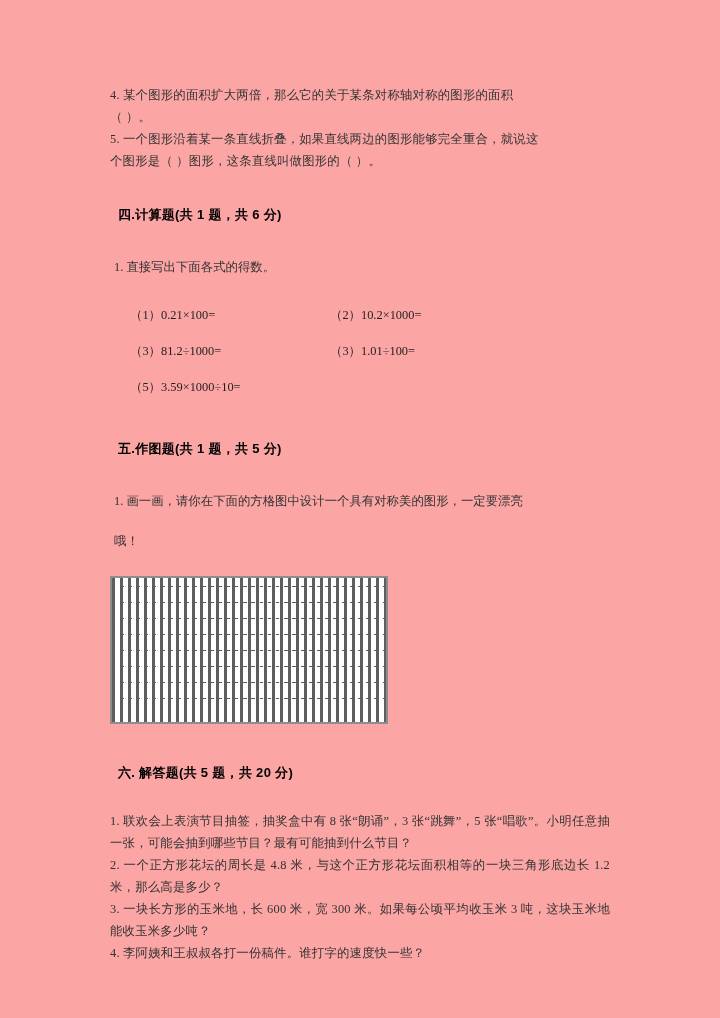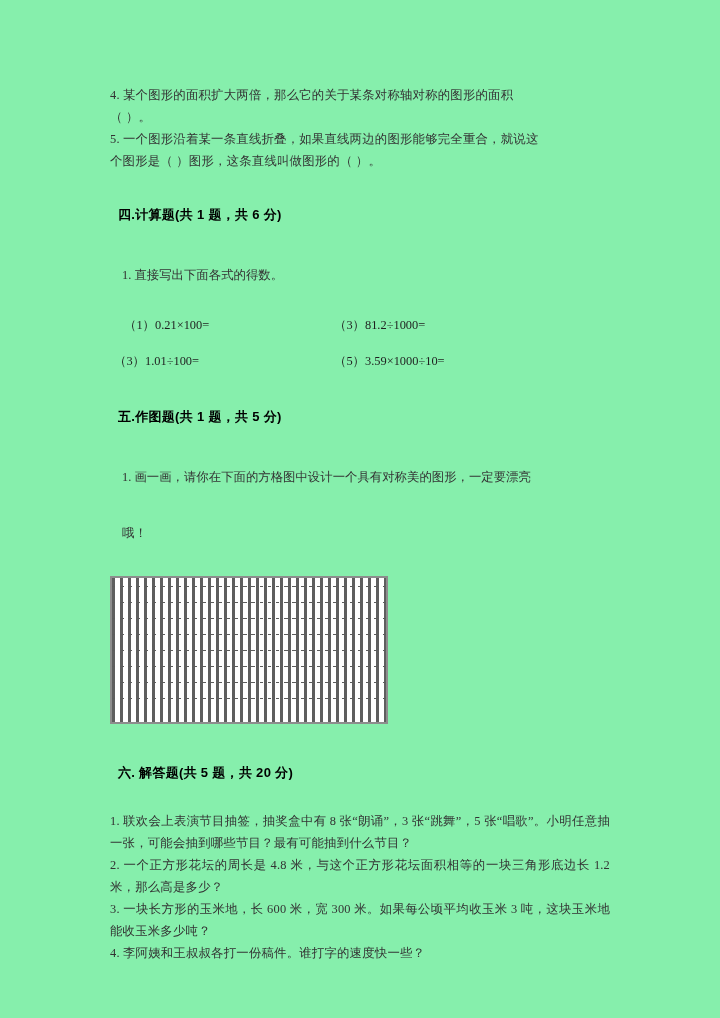--- a/index.html
+++ b/index.html
@@ -15,21 +15,21 @@
     font-family: "Liberation Serif", "DejaVu Serif", serif;
     color: #1a1a1a;
     overflow: hidden;
   }
   .page {
     position: absolute;
     left: 0;
     top: 0;
     width: 720px;
     height: 1018px;
-    background: #86efac;
+    background: #fca5a5;
   }
   .content {
     position: absolute;
     left: 110px;
     top: 84px;
     width: 500px;
   }
 
   
   .qline {
@@ -51,31 +51,31 @@
     font-size: 13px;
     color: #000000;
     margin: 8px;
     letter-spacing: 0.3px;
   }
 
   .prompt {
     font-size: 12.4px;
     line-height: 22px;
     color: #333333;
-    margin: 12px;
+    margin: 4px;
     text-align: justify;
     text-justify: inter-ideograph;
   }
 
   
   .calc-grid {
     display: grid;
     grid-template-columns: 210px 1fr;
     row-gap: 18px;
-    margin: 4px;
+    margin: 10px;
   }
   .calc-item {
     font-size: 12.4px;
     line-height: 18px;
     color: #1f1f1f;
     white-space: nowrap;
   }
   .calc-col-a { padding-left: 10px; }
   .calc-col-b { padding-left: 0px; }
 
@@ -174,20 +174,21 @@
     <h2 class="section-head">四.计算题(共 1 题，共 6 分)</h2>
 
     <div class="spacer-m"></div>
 
     <p class="prompt">1. 直接写出下面各式的得数。</p>
 
     <div class="spacer-s"></div>
 
     <div class="calc-grid">
       <div class="calc-item calc-col-a">（1）0.21×100=</div>
+      <div class="calc-item calc-col-b">（2）10.2×1000=</div>
       <div class="calc-item calc-col-a">（3）81.2÷1000=</div>
       <div class="calc-item calc-col-b">（3）1.01÷100=</div>
       <div class="calc-item calc-col-a">（5）3.59×1000÷10=</div>
     </div>
 
     <div class="spacer-l"></div>
 
     <h2 class="section-head">五.作图题(共 1 题，共 5 分)</h2>
 
     <div class="spacer-m"></div>

